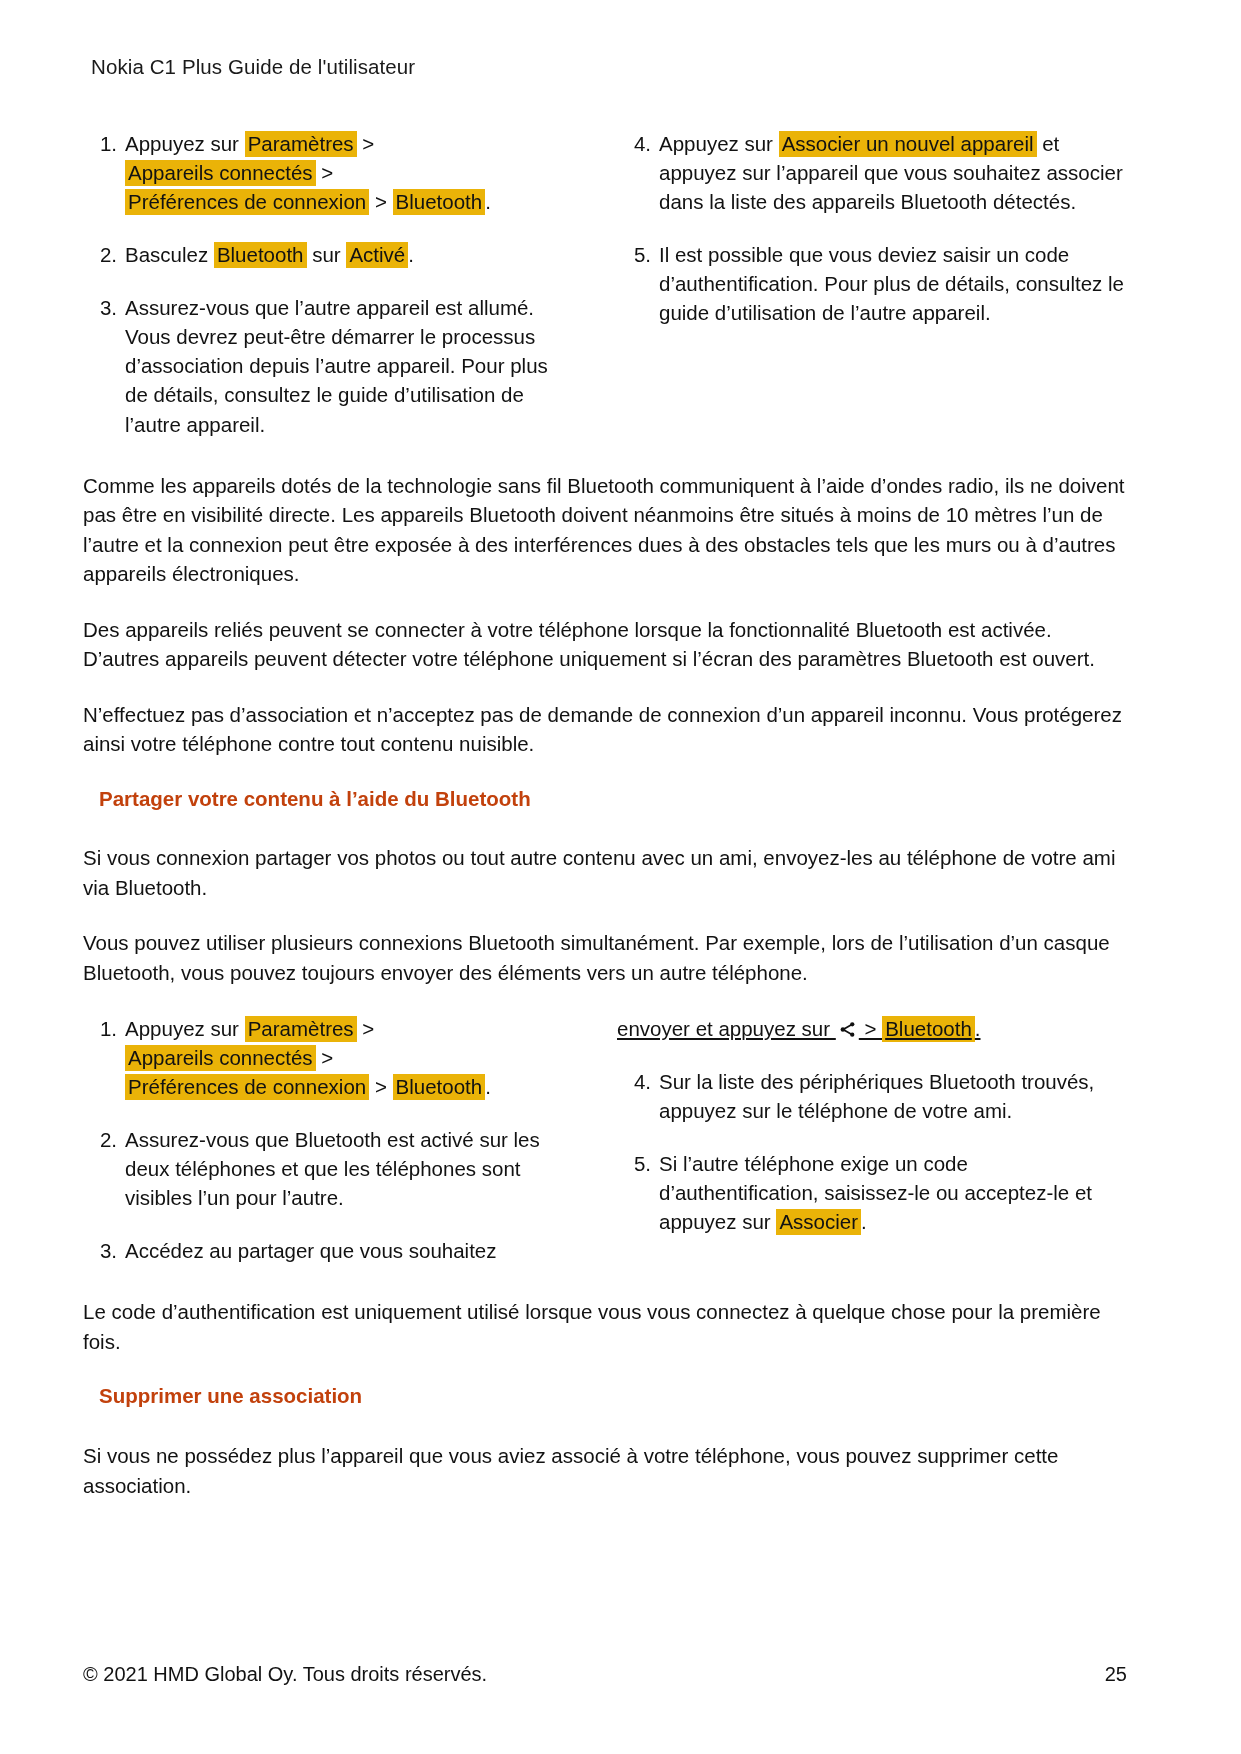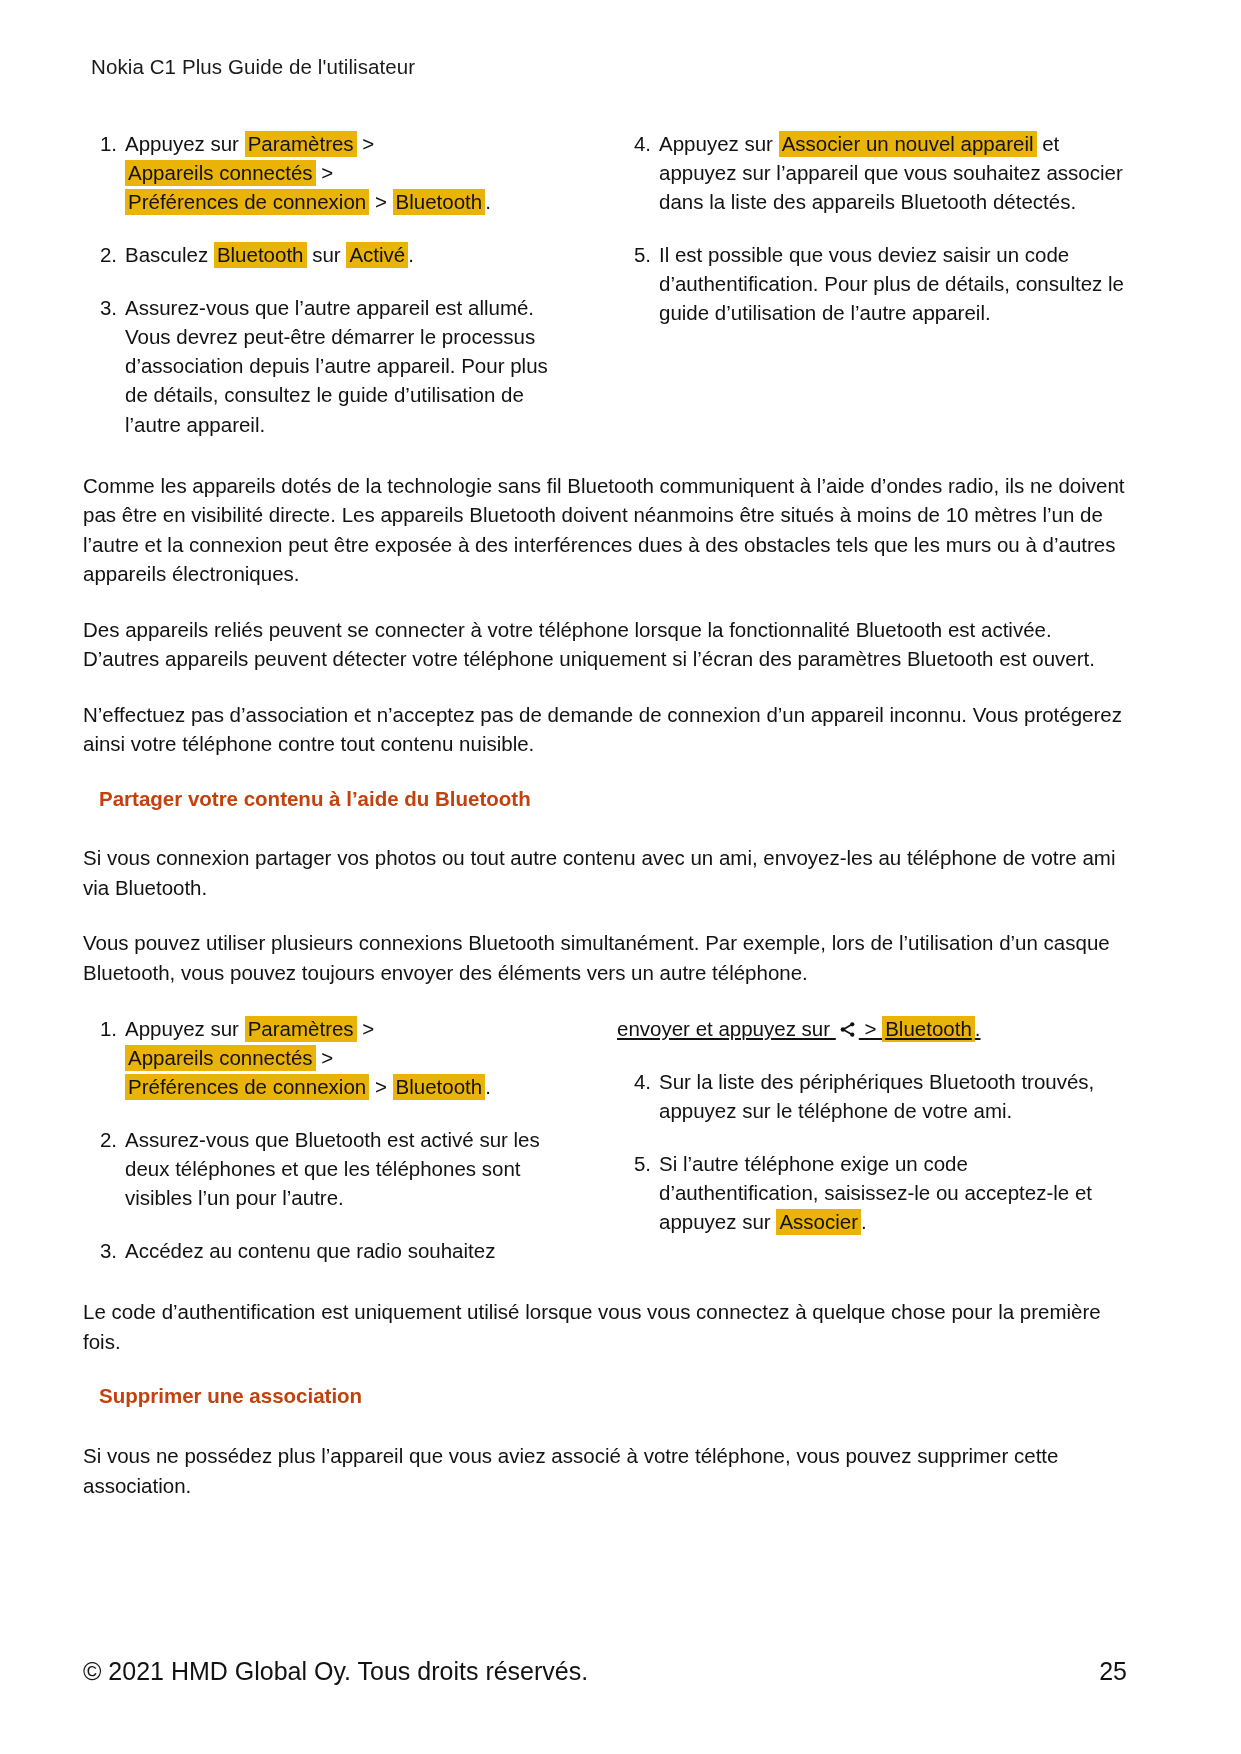--- a/index.html
+++ b/index.html
@@ -102,21 +102,21 @@
   }
 
   .footer {
     position: absolute;
     left: 83px;
     right: 114px;
     bottom: 68px;
     display: flex;
     justify-content: space-between;
     align-items: flex-end;
-    font-size: 25px;
+    font-size: 20px;
     color: #121212;
   }
 </style>
 </head>
 <body>
 
 <div class="page">
 
   <div class="doc-header">Nokia C1 Plus Guide de l'utilisateur</div>
 
@@ -145,21 +145,21 @@
   <h3 class="subhead section-space-top">Partager votre contenu à l’aide du Bluetooth</h3>
 
   <p class="body">Si vous connexion partager vos photos ou tout autre contenu avec un ami, envoyez-les au téléphone de votre ami via Bluetooth.</p>
   <p class="body">Vous pouvez utiliser plusieurs connexions Bluetooth simultanément. Par exemple, lors de l’utilisation d’un casque Bluetooth, vous pouvez toujours envoyer des éléments vers un autre téléphone.</p>
 
   <div class="cols">
     <div class="col left">
       <ol class="steps">
           <li><span class="num">1.</span><span><span>Appuyez sur </span><span class="hl">Paramètres</span><span> &gt; </span><span class="hl">Appareils connectés</span><span> &gt; </span><span class="hl">Préférences de connexion</span><span> &gt; </span><span class="hl">Bluetooth</span><span>.</span></span></li>
           <li><span class="num">2.</span><span><span>Assurez-vous que Bluetooth est activé sur les deux téléphones et que les téléphones sont visibles l’un pour l’autre.</span></span></li>
-          <li><span class="num">3.</span><span><span>Accédez au contenu que radio souhaitez</span></span></li>
+          <li><span class="num">3.</span><span><span>Accédez au partager que vous souhaitez</span></span></li>
         </ol>
     </div>
     <div class="col right">
       <div class="continuation"><span>envoyer et appuyez sur </span><span class="share-icon"><svg viewBox="0 0 24 24" width="19" height="19">
               <g fill="none" stroke="#111" stroke-width="2.2" stroke-linecap="round">
                 <line x1="18" y1="5.5" x2="6.5" y2="12"></line>
                 <line x1="6.5" y1="12" x2="18" y2="18.5"></line>
               </g>
               <circle cx="18" cy="5.5" r="2.7" fill="#111"></circle>
               <circle cx="18" cy="18.5" r="2.7" fill="#111"></circle>

